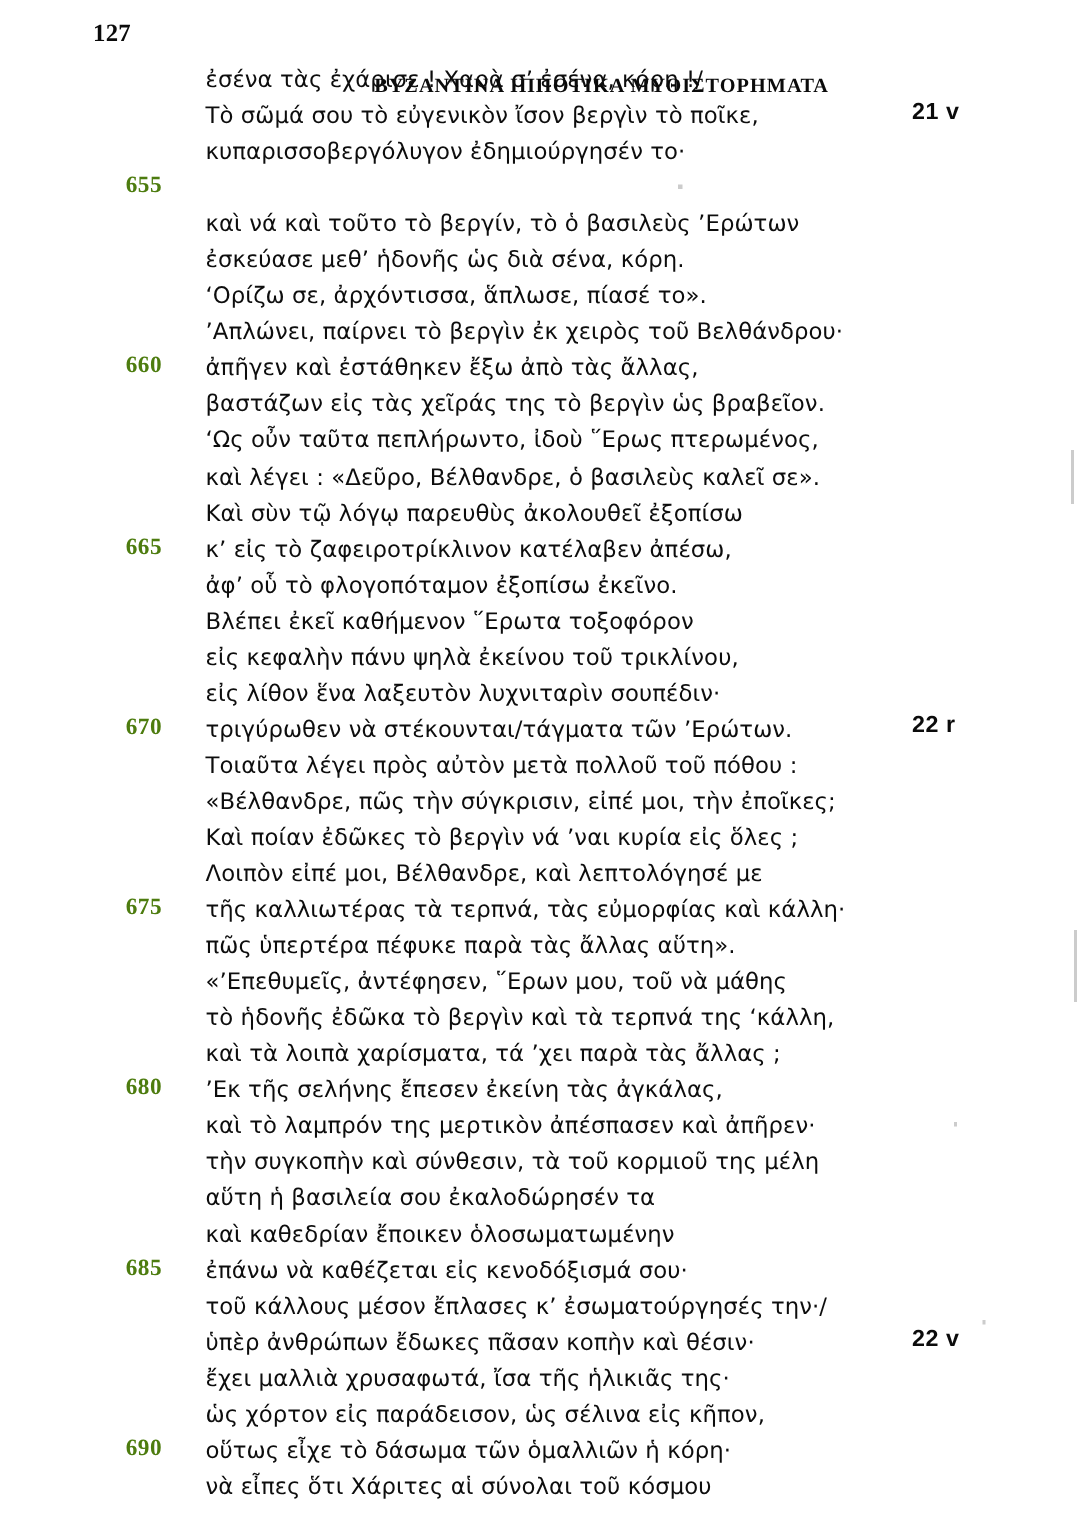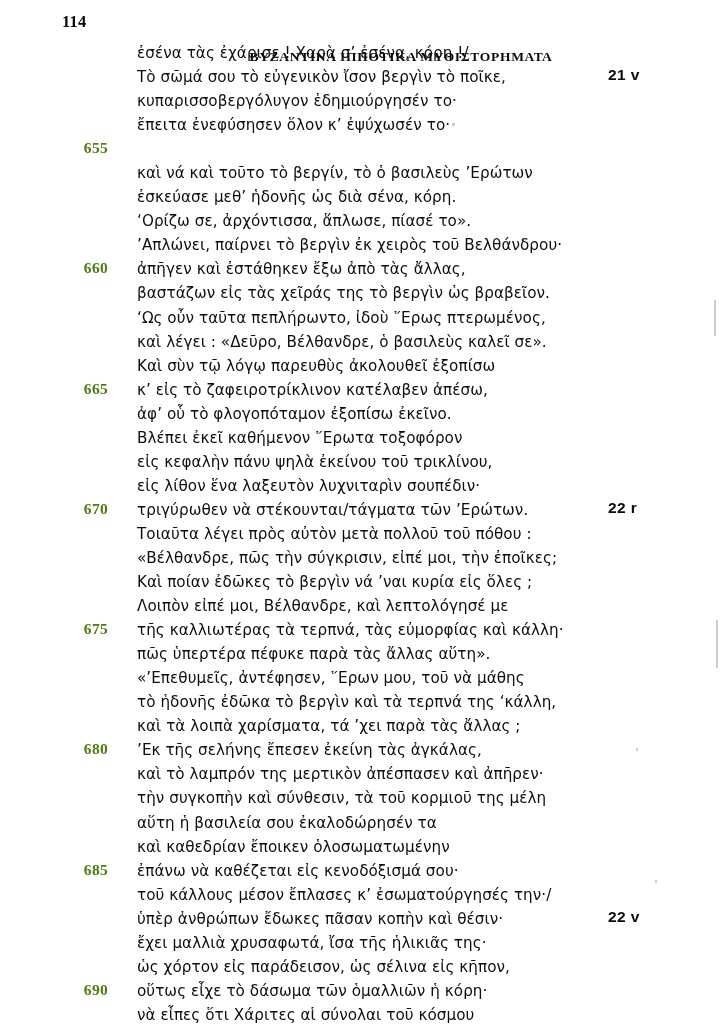--- a/index.html
+++ b/index.html
@@ -110,41 +110,37 @@
     background: #9a9a9a;
     opacity: 0.5;
   }
 </style>
 </head>
 <body>
 
 <div class="page">
 
   <div class="running-head">
-    <div class="folio-number">114</div>
+    <div class="folio-number">127</div>
     <div class="head-title">ΒΥΖΑΝΤΙΝΑ ΙΠΠΟΤΙΚΑ ΜΥΘΙΣΤΟΡΗΜΑΤΑ</div>
   </div>
 
   <div class="poem" id="poem-body">
       <div class="verse-line">
         <div class="line-number"></div>
         <div class="verse-text">ἐσένα τὰς ἐχάρισε ! Χαρὰ σ’ ἐσένα, κόρη !/</div>
       </div>
       <div class="verse-line">
         <div class="line-number"></div>
         <div class="verse-text">Τὸ σῶμά σου τὸ εὐγενικὸν ἴσον βεργὶν τὸ ποῖκε,</div>
         <div class="folio-mark">21 v</div>
       </div>
       <div class="verse-line">
         <div class="line-number"></div>
         <div class="verse-text">κυπαρισσοβεργόλυγον ἐδημιούργησέν το·</div>
-      </div>
-      <div class="verse-line">
-        <div class="line-number"></div>
-        <div class="verse-text">ἔπειτα ἐνεφύσησεν ὅλον κ’ ἐψύχωσέν το·</div>
       </div>
       <div class="verse-line">
         <div class="line-number">655</div>
       </div>
       <div class="verse-line">
         <div class="line-number"></div>
         <div class="verse-text">καὶ νά καὶ τοῦτο τὸ βεργίν, τὸ ὁ βασιλεὺς ’Ερώτων</div>
       </div>
       <div class="verse-line">
         <div class="line-number"></div>

